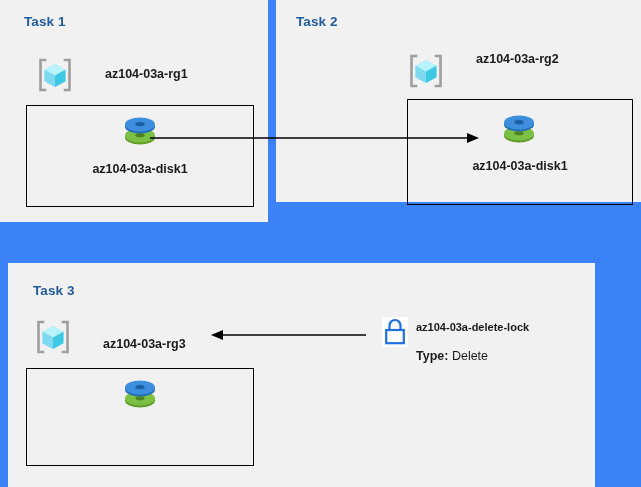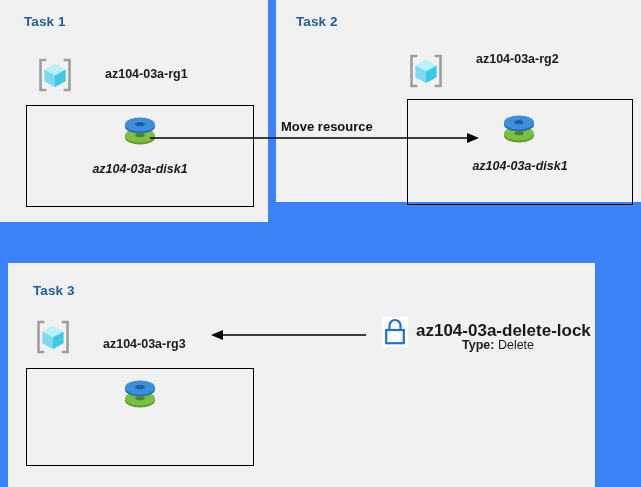--- a/index.html
+++ b/index.html
@@ -78,21 +78,20 @@
     width: 42px;
     height: 42px;
   }
   .disk-label {
     position: absolute;
     font-size: 12.5px;
     font-weight: bold;
     color: #1a1a1a;
     white-space: nowrap;
     text-align: center;
-    font-style: italic;
   }
 
   
   .lock-icon {
     position: absolute;
     width: 26px;
     height: 30px;
     background: #ffffff;
   }
 
@@ -109,21 +108,21 @@
     position: absolute;
     font-size: 13px;
     font-weight: bold;
     color: #111111;
     white-space: nowrap;
   }
 
   
   .lock-title {
     position: absolute;
-    font-size: 17px;
+    font-size: 11px;
     font-weight: bold;
     color: #1a1a1a;
     white-space: nowrap;
   }
   .lock-type {
     position: absolute;
     font-size: 12.5px;
     color: #1a1a1a;
     white-space: nowrap;
   }
@@ -222,29 +221,28 @@
       </svg>
     </div>
 
     <div class="lock-icon" style="left:374px; top:54px;">
       <svg viewBox="0 0 26 30" width="26" height="30">
         <path d="M7.5 13 L7.5 8.5 A5.5 5.5 0 0 1 18.5 8.5 L18.5 13" fill="none" stroke="#1f6fe0" stroke-width="2.2"></path>
         <rect x="4.2" y="13" width="17.6" height="13.2" fill="#ffffff" stroke="#1f6fe0" stroke-width="2.2"></rect>
       </svg>
     </div>
     <div class="lock-title" style="left:408px; top:58px;">az104-03a-delete-lock</div>
-    <div class="lock-type" style="left:408px; top:75px;margin-left:46px;">
+    <div class="lock-type" style="left:408px; top:86px;">
       <b>Type:</b><span>&nbsp;</span><span>Delete</span>
     </div>
   </div>
 
   <svg id="arrow-layer" viewBox="0 0 641 487" width="641" height="487">
 
     <line x1="150" y1="138" x2="470" y2="138" stroke="#000000" stroke-width="1.4"></line>
     <polygon points="479,138 467,133 467,143" fill="#000000"></polygon>
 
     <line x1="366" y1="335" x2="220" y2="335" stroke="#000000" stroke-width="1.4"></line>
     <polygon points="211,335 223,330 223,340" fill="#000000"></polygon>
   </svg>
 
-  <div class="arrow-label" style="left:281px; top:119px;">Move resource</div>
 
 </div>
 
 </body></html>

